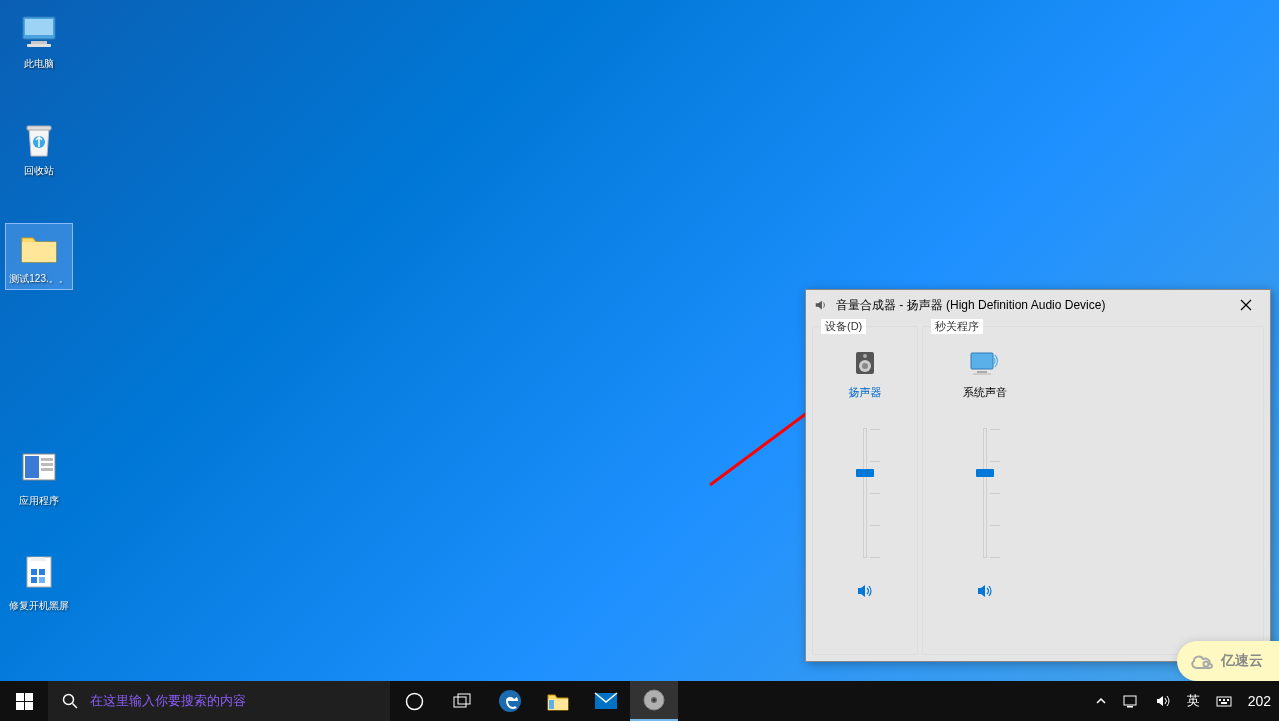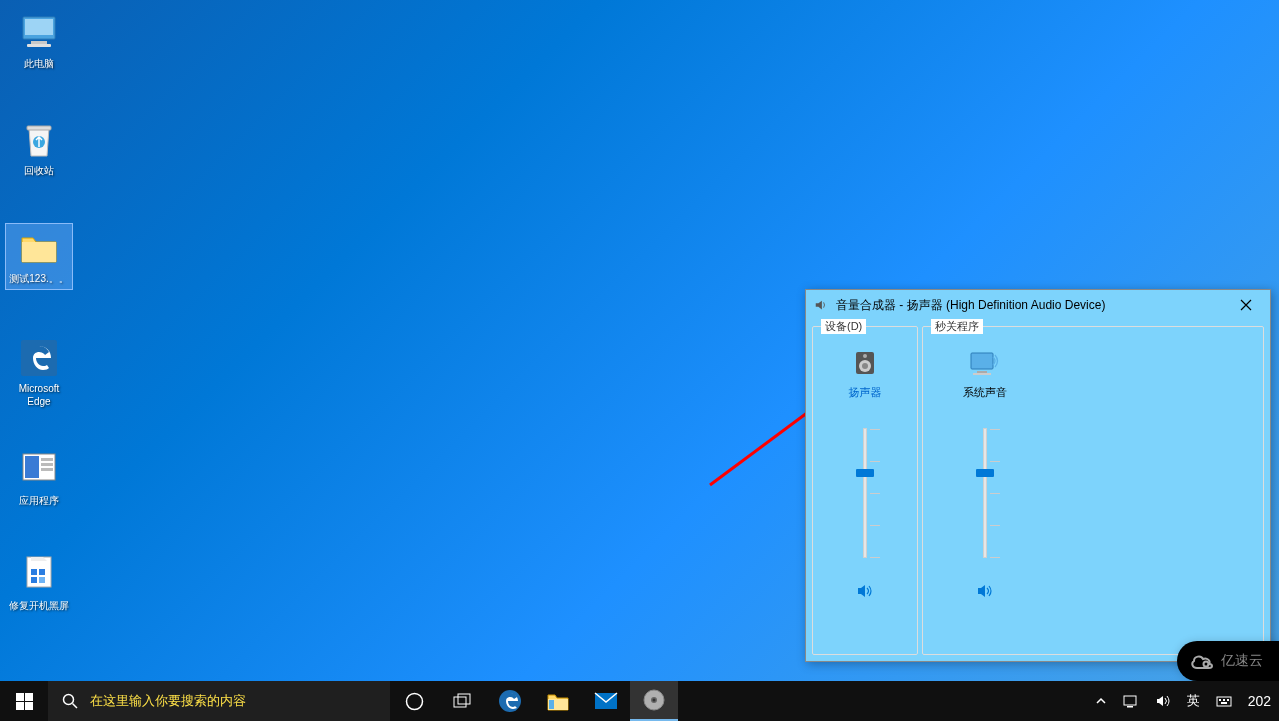--- a/index.html
+++ b/index.html
@@ -4,29 +4,29 @@
 <style>
 * { margin: 0; padding: 0; box-sizing: border-box; font-family: "Microsoft YaHei", "Segoe UI", sans-serif; }
 body { width: 1279px; height: 721px; overflow: hidden; position: relative; background: linear-gradient(135deg, #0a5fb3 0%, #0078d7 30%, #1e90ff 60%, #4ba3e3 100%); }
 .desktop { position: absolute; top: 0; left: 0; right: 0; bottom: 40px; }
 .desktop-icon { position: absolute; width: 68px; display: flex; flex-direction: column; align-items: center; padding: 4px 2px; cursor: pointer; border: 1px solid transparent; }
 .desktop-icon.selected { background: rgba(120,180,255,0.4); border: 1px solid rgba(160,200,255,0.8); }
 .desktop-icon .ico { width: 40px; height: 40px; display: flex; align-items: center; justify-content: center; }
 .desktop-icon .lbl { color: #fff; font-size: 10px; text-align: center; text-shadow: 1px 1px 2px rgba(0,0,0,0.7); margin-top: 4px; line-height: 1.3; }
 .taskbar { position: absolute; bottom: 0; left: 0; right: 0; height: 40px; background: #101010; display: flex; align-items: center; }
 .start-btn { width: 48px; height: 40px; display: flex; align-items: center; justify-content: center; cursor: pointer; }
-.search-box { width: 342px; height: 40px; background: #1f1f1f; display: flex; align-items: center; padding-left: 14px; color: #fde047; font-size: 13px; cursor: text; }
+.search-box { width: 342px; height: 40px; background: #1f1f1f; display: flex; align-items: center; padding-left: 14px; color: #8b5cf6; font-size: 13px; cursor: text; }
 .search-box svg { margin-right: 12px; }
 .task-btn { width: 48px; height: 40px; display: flex; align-items: center; justify-content: center; cursor: pointer; }
 .task-btn.active { background: #333; border-bottom: 2px solid #76b9ed; }
 .tray { margin-left: auto; display: flex; align-items: center; height: 40px; color: #fff; font-size: 12px; }
 .tray-item { padding: 0 8px; height: 40px; display: flex; align-items: center; cursor: pointer; }
-.watermark { position: absolute; right: 0; bottom: 40px; height: 40px; background: #000000; border-radius: 20px 0 0 20px; display: flex; align-items: center; padding: 0 16px 0 12px; color: #888; font-size: 14px; font-weight: normal; box-shadow: 0 0 8px rgba(0,0,0,0.15); }
+.watermark { position: absolute; right: 0; bottom: 40px; height: 40px; background: #fef9c3; border-radius: 20px 0 0 20px; display: flex; align-items: center; padding: 0 16px 0 12px; color: #888; font-size: 14px; font-weight: bold; box-shadow: 0 0 8px rgba(0,0,0,0.15); }
 .watermark svg { margin-right: 6px; }
-.mixer { position: absolute; left: 805px; top: 289px; width: 466px; height: 373px; background: #7dd3fc; border: 1px solid #888; box-shadow: 2px 2px 10px rgba(0,0,0,0.3); display: flex; flex-direction: column; }
+.mixer { position: absolute; left: 805px; top: 289px; width: 466px; height: 373px; background: #e5e5e5; border: 1px solid #888; box-shadow: 2px 2px 10px rgba(0,0,0,0.3); display: flex; flex-direction: column; }
 .mixer-title { height: 30px; display: flex; align-items: center; padding-left: 8px; font-size: 12px; color: #000; }
 .mixer-title svg { margin-right: 8px; }
 .mixer-close { margin-left: auto; width: 40px; height: 30px; display: flex; align-items: center; justify-content: center; cursor: pointer; }
 .mixer-body { flex: 1; padding: 6px; display: flex; }
 .mixer-group { border: 1px solid #ddd; border-radius: 2px; position: relative; padding: 14px 6px 6px; display: flex; }
 .mixer-group-1 { width: 106px; margin-right: 4px; }
 .mixer-group-2 { flex: 1; }
 .mixer-group-label { position: absolute; top: -8px; left: 8px; background: #fff; padding: 0 4px; font-size: 11px; color: #333; }
 .mixer-col { width: 112px; display: flex; flex-direction: column; align-items: center; border-right: 1px solid #eee; padding-top: 6px; }
 .mixer-col:last-child { border-right: none; }
@@ -68,29 +68,20 @@
   </div>
   <div class="desktop-icon selected" style="left:5px;top:223px">
     <div class="ico">
       <svg width="40" height="36" viewBox="0 0 40 36">
           <path d="M3 8 L14 8 L17 12 L37 12 L37 32 L3 32 Z" fill="#ffd96a" stroke="#d9a400"></path>
           <path d="M3 12 L37 12 L37 32 L3 32 Z" fill="#ffe699"></path>
         </svg>
     </div>
     <div class="lbl">测试123.。。</div>
   </div>
-  <div class="desktop-icon" style="left:5px;top:333px">
-    <div class="ico">
-      <svg width="40" height="40" viewBox="0 0 40 40">
-          <rect x="2" y="2" width="36" height="36" rx="2" fill="#1c6bb0"></rect>
-          <path d="M20 8 C28 8 32 14 32 20 L14 20 C14 16 17 14 20 14 C24 14 26 17 26 17 L30 14 C28 10 24 8 20 8 M14 20 C14 26 18 32 24 32 C27 32 29 31 30 30 L28 27 C27 28 25 28 24 28 C20 28 17 24 17 20" fill="#fff"></path>
-        </svg>
-    </div>
-    <div class="lbl">Microsoft Edge</div>
-  </div>
   <div class="desktop-icon" style="left:5px;top:445px">
     <div class="ico">
       <svg width="36" height="36" viewBox="0 0 36 36">
           <rect x="2" y="2" width="32" height="26" fill="#fff" stroke="#888"></rect>
           <rect x="4" y="4" width="14" height="22" fill="#3a7bd5"></rect>
           <rect x="20" y="6" width="12" height="3" fill="#bbb"></rect>
           <rect x="20" y="11" width="12" height="3" fill="#bbb"></rect>
           <rect x="20" y="16" width="12" height="3" fill="#bbb"></rect>
         </svg>
     </div>

